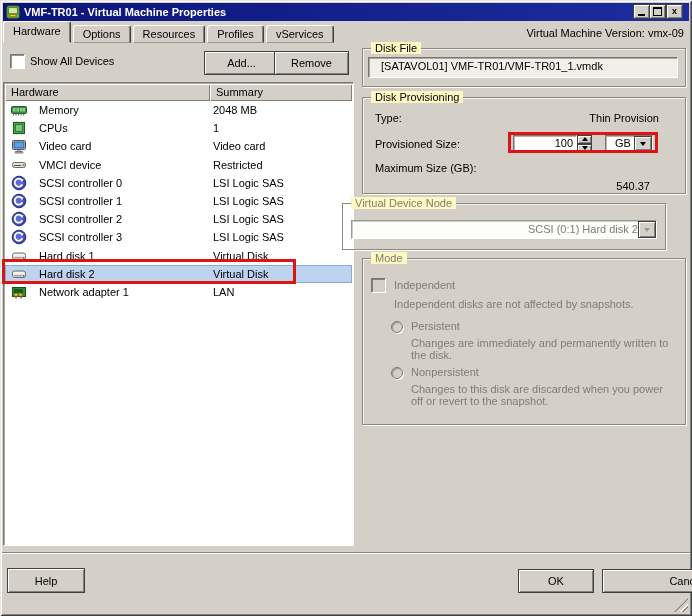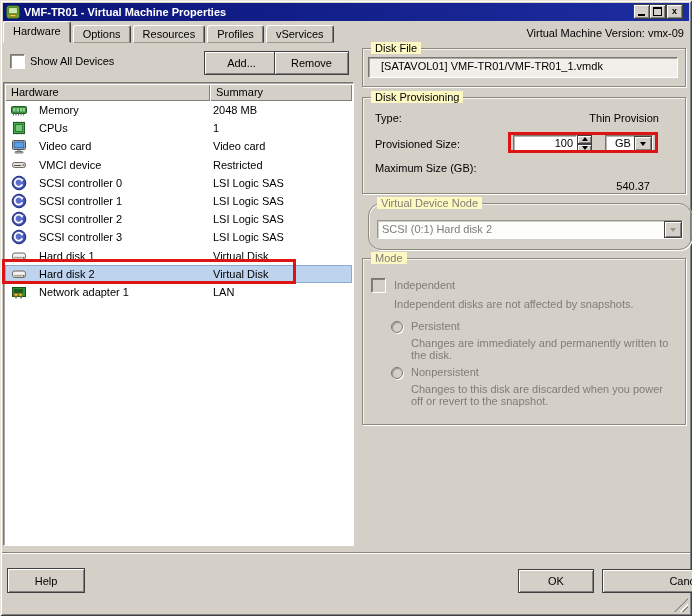--- a/index.html
+++ b/index.html
@@ -77,25 +77,25 @@
   .tri-up{width:0;height:0;border-left:3px solid transparent;border-right:3px solid transparent;border-bottom:4px solid #000;}
   .tri-dn{width:0;height:0;border-left:3px solid transparent;border-right:3px solid transparent;border-top:4px solid #000;}
   #unitcombo{position:absolute;left:605px;top:135px;width:48px;height:17px;background:#fff;
     border:1px solid;border-color:#7a786e #fff #fff #7a786e;box-shadow:inset 1px 1px 0 rgba(64,64,64,.4);
     box-sizing:border-box;display:flex;}
   #unit-val{flex:1;line-height:14px;padding-left:9px;}
   .combobtn{width:16px;background:#d4d0c8;border:1px solid #404040;box-shadow:inset 1px 1px 0 #fff,inset -1px -1px 0 #808080;
     display:flex;align-items:center;justify-content:center;}
   .tri-dn2{width:0;height:0;border-left:3.5px solid transparent;border-right:3.5px solid transparent;border-top:4.5px solid #000;}
   
-  #grp-vdn{left:368px;top:203px;width:322px;height:45px;border-radius:13px;}
+  #grp-vdn{left:342px;top:203px;width:322px;height:45px;}
   #vdn-combo{position:absolute;left:8px;top:16px;right:8px;height:19px;background:#fdfdfb;
     border:1px solid;border-color:#9a988c #fff #fff #9a988c;box-shadow:inset 1px 1px 0 rgba(120,120,110,.35);
     display:flex;box-sizing:border-box;}
-  #vdn-val{flex:1;line-height:16px;padding-left:4px;white-space:nowrap;}
+  #vdn-val{flex:1;line-height:16px;padding-left:4px;white-space:nowrap;text-align:right;}
   .tri-dis{border-top-color:#9a988e;}
   
   #grp-mode{left:362px;top:258px;width:322px;height:165px;}
   .cb.disabled{background:#d4d0c8;}
   #mode-ind-box{left:8px;top:19px;position:absolute;}
   #mode-ind-lbl{position:absolute;left:31px;top:20px;}
   #mode-ind-desc{position:absolute;left:31px;top:39px;white-space:nowrap;}
   .radio{position:absolute;width:12px;height:12px;border-radius:50%;background:#d4d0c8;border:1px solid #7a786e;
     box-shadow:inset 1px 1px 1px rgba(64,64,64,.4),1px 1px 0 #fff;box-sizing:border-box;}
   #radio-pers{left:28px;top:62px;}

